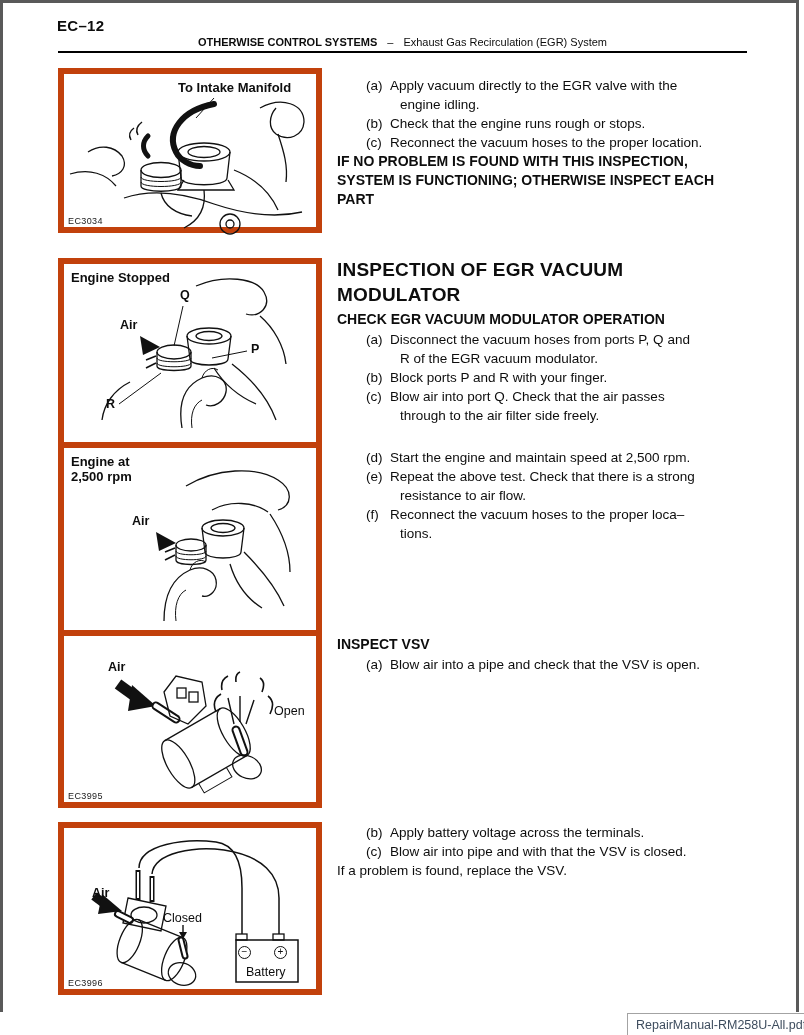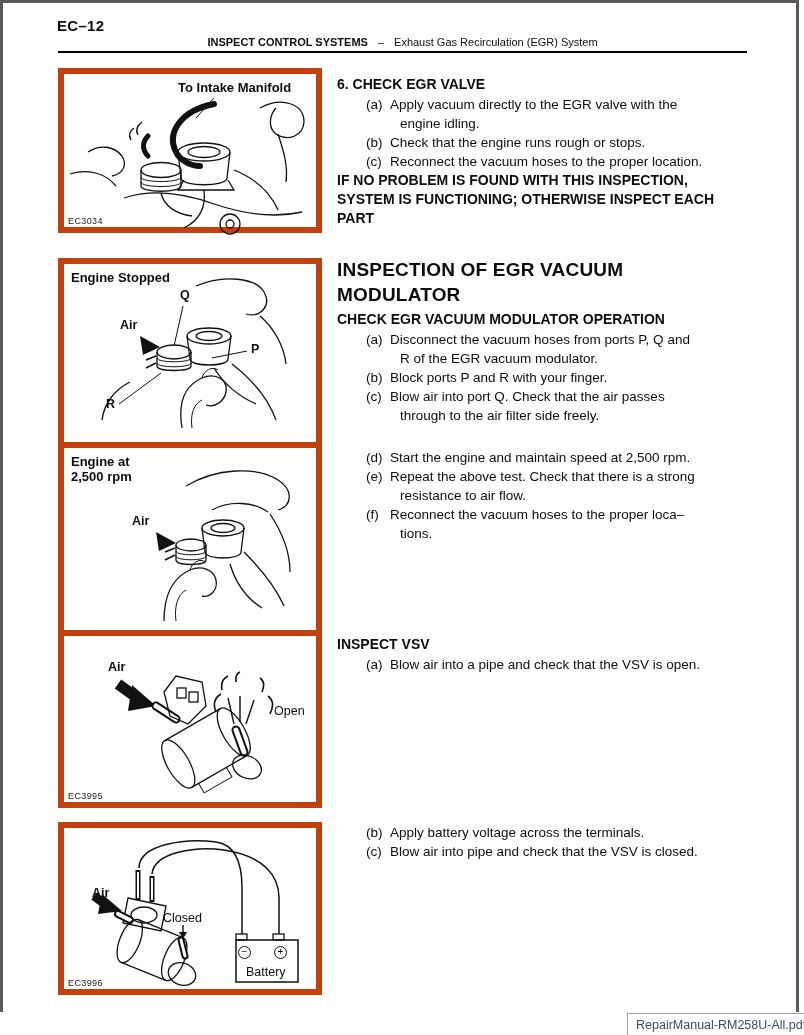--- a/index.html
+++ b/index.html
@@ -51,21 +51,21 @@
   }
   svg path, svg ellipse, svg circle, svg rect, svg line { vector-effect:none; }
 </style>
 </head>
 <body>
 
 <div class="page-frame"></div>
 
 <div class="page-number">EC–12</div>
 <div class="running-head">
-  <b>INSPECT CONTROL SYSTEMS</b><span class="head-sep">–</span><span>Exhaust Gas Recirculation (EGR) System</span>
+  <b>OTHERWISE CONTROL SYSTEMS</b><span class="head-sep">–</span><span>Exhaust Gas Recirculation (EGR) System</span>
 </div>
 <div class="header-rule"></div>
 
 <div class="figure" style="top:68px; height:165px;">
   <svg width="260" height="161" viewBox="0 0 260 161" fill="none" stroke="#111" stroke-width="1.3">
 
     <path d="M150,24 L132,44" stroke-width="1"></path>
 
     <path d="M150,30 C118,36 102,58 112,78 C116,86 126,92 136,92" stroke-width="6" stroke-linecap="round"></path>
     <path d="M84,62 C78,68 78,76 84,82" stroke-width="5" stroke-linecap="round"></path>
@@ -230,21 +230,20 @@
   </svg>
   <span class="fig-label" style="left:28px; top:58px;">Air</span>
   <span class="fig-label-light" style="left:99px; top:83px;">Closed</span>
   <span class="term-circle" style="left:174px; top:118px;">−</span>
   <span class="term-circle" style="left:210px; top:118px;">+</span>
   <span class="fig-label-light" style="left:182px; top:137px;">Battery</span>
   <span class="fig-code">EC3996</span>
 </div>
 
 <div class="section" style="top:75px;">
-  <div class="sec-heading">6. CHECK EGR VALVE</div>
   <div class="items">
     <div class="item">
       <span class="item-label">(a)</span>
       <span class="item-text">Apply vacuum directly to the EGR valve with the
 engine idling.</span>
     </div>
     <div class="item">
       <span class="item-label">(b)</span>
       <span class="item-text">Check that the engine runs rough or stops.</span>
     </div>
@@ -310,18 +309,19 @@
 </div>
 
 <div class="section" style="top:822px;">
   <div class="items">
     <div class="item">
       <span class="item-label">(b)</span>
       <span class="item-text">Apply battery voltage across the terminals.</span>
     </div>
     <div class="item">
       <span class="item-label">(c)</span>
-      <span class="item-text">Blow air into pipe and check that the VSV is closed.</span>
-    </div>
-  </div>
+      <span class="item-text">Blow air into pipe and with that the VSV is closed.</span>
+    </div>
+  </div>
+  <div class="sec-note-plain">If a problem is found, replace the VSV.</div>
 </div>
 
 <div class="file-tooltip">RepairManual-RM258U-All.pdf -</div>
 
 </body></html>

